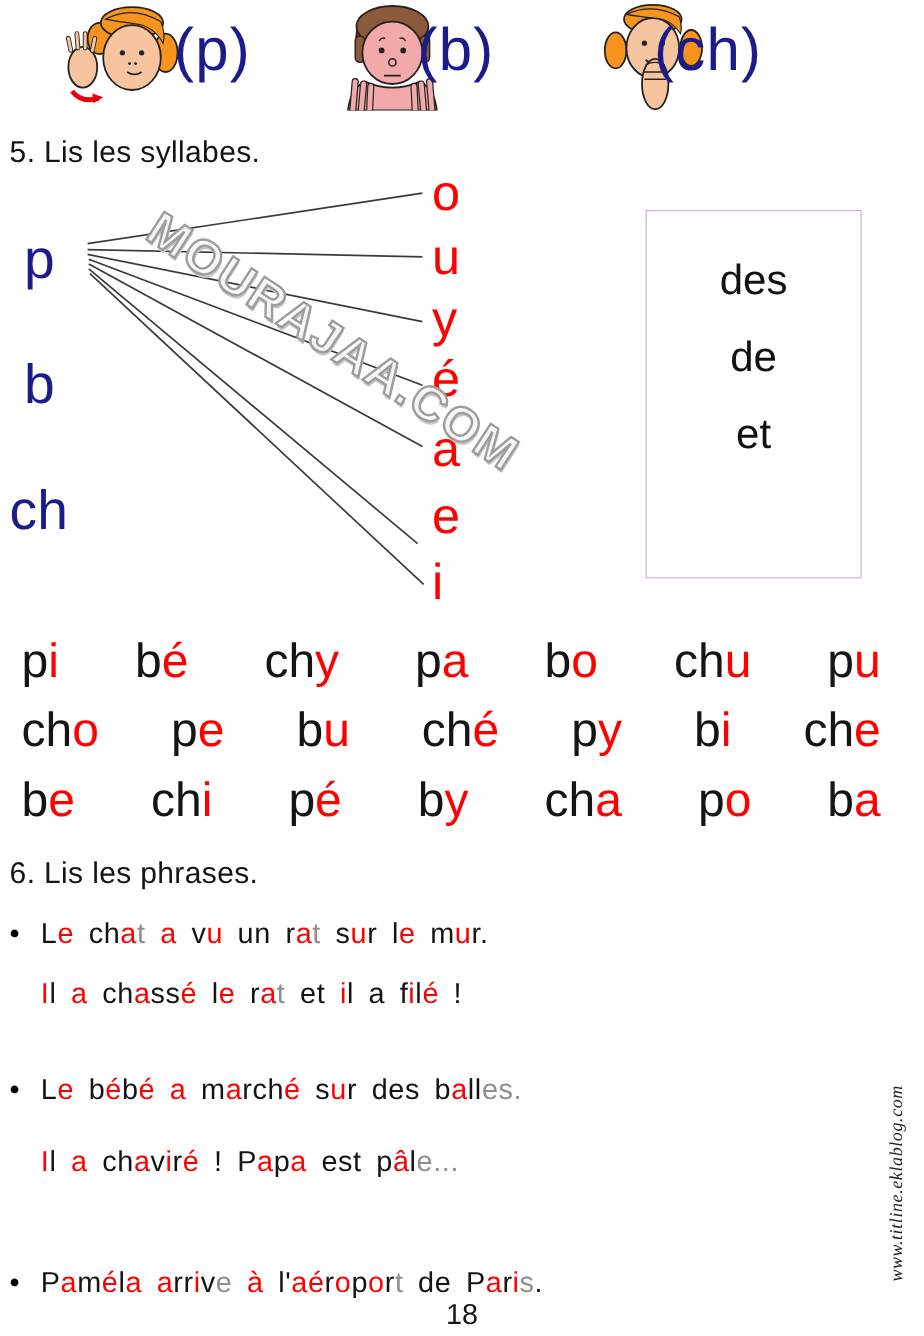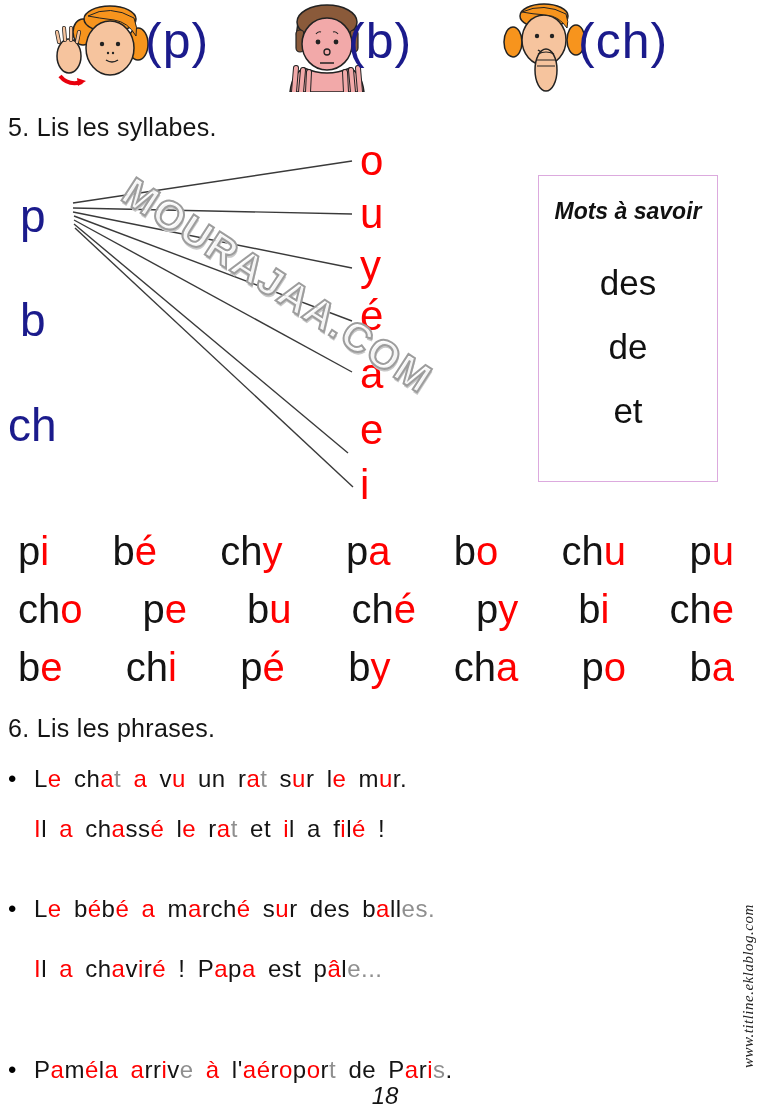--- a/index.html
+++ b/index.html
@@ -36,21 +36,21 @@
   
   .line{position:absolute;left:8px;width:756px;font-size:24px;white-space:nowrap;
         word-spacing:5px;letter-spacing:0.5px;}
   .line .bullet{display:inline-block;width:26px;color:#000;}
   .line.no-bullet{padding-left:26px;}
 
   .c-k{color:#141414;}
   .c-r{color:var(--red,#ff0000);}
   .c-g{color:#8f8f8f;}
 
-  .page-number{position:absolute;left:0;top:1082px;width:770px;text-align:center;font-size:24px;color:#141414;font-style:italic;}
+  .page-number{position:absolute;left:0;top:1082px;width:770px;text-align:center;font-size:24px;color:#141414;}
   .website{position:absolute;left:740px;top:848px;height:220px;
      writing-mode:vertical-rl;transform:rotate(180deg);
      font-family:"Liberation Serif", serif;font-style:italic;font-size:15px;color:#222;letter-spacing:0.5px;}
 </style>
 </head>
 <body>
 
 <div class="page">
 
   <svg class="illu" style="left:50px;top:4px" width="100" height="88" viewBox="0 0 100 88">
@@ -104,21 +104,21 @@
     <ellipse cx="42" cy="38" rx="22" ry="25" fill="#f6c49e" stroke="#222" stroke-width="1.5"></ellipse>
     <path d="M20 10 q22 -10 44 2 q3 8 1 14 q-8 -12 -21 -13 q-14 -1 -24 -3z" fill="#f7941d" stroke="#222" stroke-width="1"></path>
     <circle cx="35" cy="34" r="2.2" fill="#222"></circle>
     <circle cx="50" cy="34" r="2.2" fill="#222"></circle>
     <path d="M36 48 q6 5 13 1" fill="none" stroke="#222" stroke-width="1.5"></path>
     <g>
       <ellipse cx="44" cy="68" rx="11" ry="21" fill="#f6c49e" stroke="#222" stroke-width="1.5"></ellipse>
       <path d="M36 52 q8 -4 16 0 M35 58 l18 0 M35 64 l18 0" stroke="#222" stroke-width="1.2" fill="none"></path>
     </g>
   </svg>
-  <div class="sound-label" style="left:578px;top:12px">(ch)</div>
+  <div class="sound-label" style="left:545px;top:12px">(ch)</div>
 
   <div class="h-title" style="left:8px;top:113px">5. Lis les syllabes.</div>
 
   <div class="diagram">
     <svg width="770" height="382" viewBox="0 0 770 382">
       <g stroke="#3a3a3a" stroke-width="1.4" fill="none">
         <line x1="73" y1="68" x2="352" y2="26"></line>
         <line x1="73" y1="73" x2="352" y2="79"></line>
         <line x1="73" y1="77" x2="352" y2="133"></line>
         <line x1="74" y1="81" x2="352" y2="186"></line>
@@ -136,21 +136,20 @@
     <div class="vowel" style="top:110px">y</div>
     <div class="vowel" style="top:160px">é</div>
     <div class="vowel" style="top:218px">a</div>
     <div class="vowel" style="top:274px">e</div>
     <div class="vowel" style="top:329px">i</div>
 
     <div class="watermark">MOURAJAA.COM</div>
   </div>
 
   <div class="mots-box">
-    <div class="mots-title">Mots à savoir</div>
     <div class="mots-words">
       <div class="mots-word">des</div>
       <div class="mots-word">de</div>
       <div class="mots-word">et</div>
     </div>
   </div>
 
   <div class="syl-row" style="top:518px">
     <span class="syl"><span class="c-k">p</span><span class="c-r">i</span></span>
     <span class="syl"><span class="c-k">b</span><span class="c-r">é</span></span>

